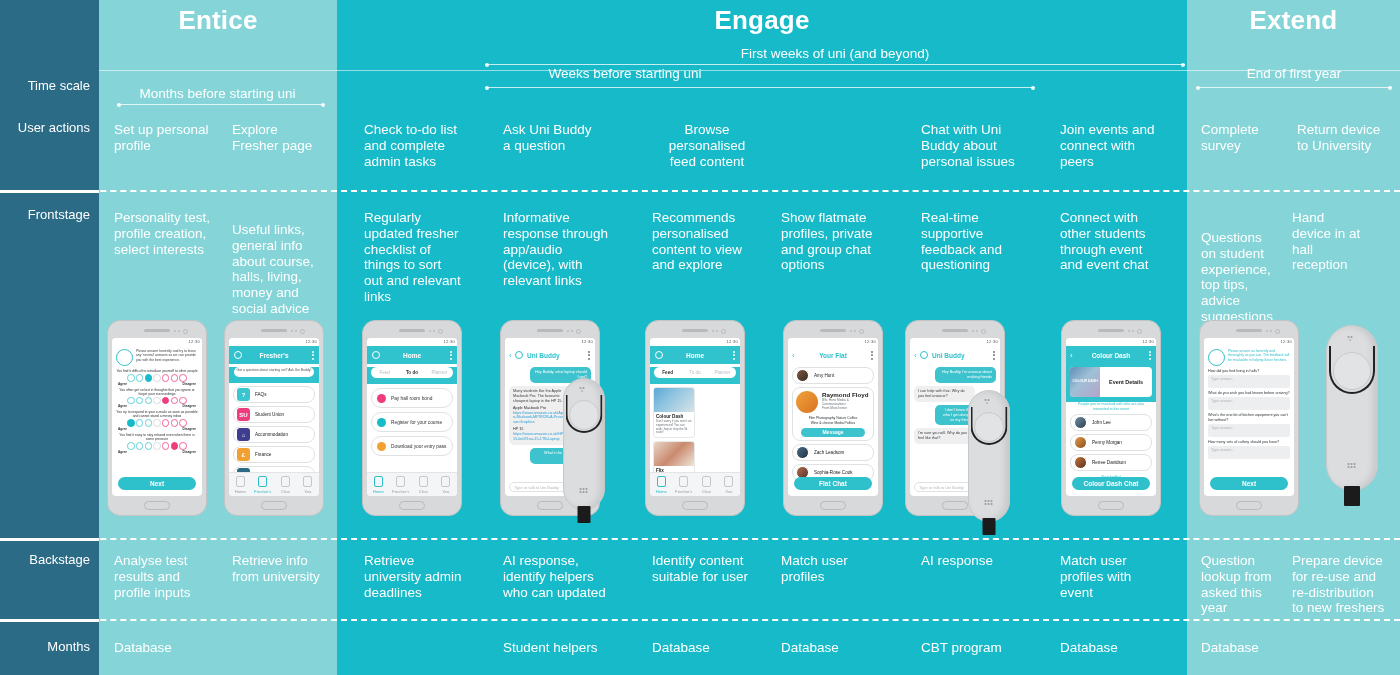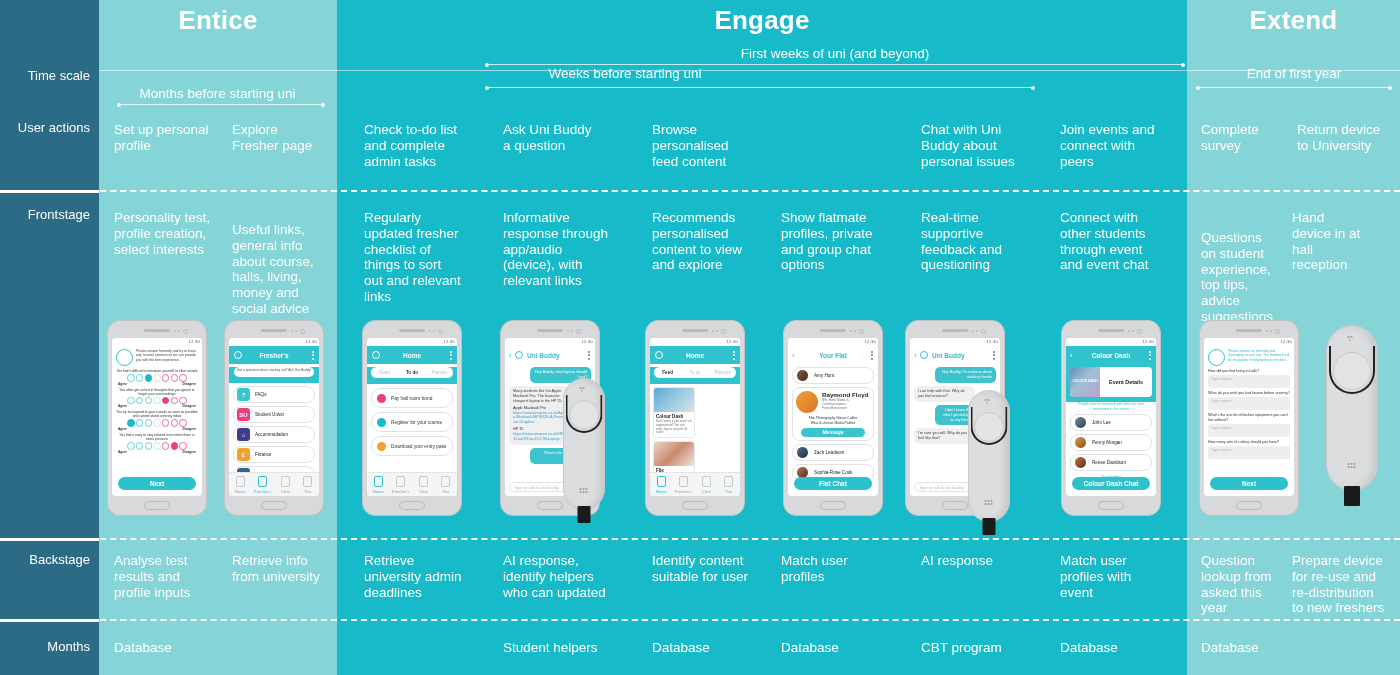--- a/index.html
+++ b/index.html
@@ -280,21 +280,21 @@
 
   <div class="lab-rows" style="top:0;height:190px;"></div>
   <div class="lab-rows" style="top:193px;height:345px;"></div>
   <div class="lab-rows" style="top:541px;height:78px;"></div>
   <div class="lab-rows" style="top:622px;height:53px;"></div>
 
   <div class="stage-title t-entice">Entice</div>
   <div class="stage-title t-engage">Engage</div>
   <div class="stage-title t-extend">Extend</div>
 
-  <div class="rowlabel" style="top:69px;">Time scale</div>
+  <div class="rowlabel" style="top:79px;">Time scale</div>
   <div class="rowlabel" style="top:121px;">User actions</div>
   <div class="rowlabel" style="top:208px;">Frontstage</div>
   <div class="rowlabel" style="top:553px;">Backstage</div>
   <div class="rowlabel" style="top:640px;">Months</div>
 
   <div class="tl-label" style="left:110px;width:215px;top:86px;">Months before starting uni</div>
   <div class="tl" style="left:117px;width:208px;top:104px;"></div>
 
   <div class="tl-label" style="left:430px;width:390px;top:66px;">Weeks before starting uni</div>
   <div class="tl" style="left:485px;width:550px;top:87px;"></div>
@@ -312,21 +312,21 @@
 
   <div class="cell" style="left:114px;top:122px;width:112px;">Set up personal
 profile</div>
   <div class="cell" style="left:232px;top:122px;width:100px;">Explore
 Fresher page</div>
   <div class="cell" style="left:364px;top:122px;width:120px;">Check to-do list
 and complete
 admin tasks</div>
   <div class="cell" style="left:503px;top:122px;width:120px;">Ask Uni Buddy
 a question</div>
-  <div class="cell" style="left:652px;top:122px;width:110px;">Browse
+  <div class="cell" style="left:652px;top:122px;width:110px;text-align:center;">Browse
 personalised
 feed content</div>
   <div class="cell" style="left:921px;top:122px;width:115px;">Chat with Uni
 Buddy about
 personal issues</div>
   <div class="cell" style="left:1060px;top:122px;width:120px;">Join events and
 connect with
 peers</div>
   <div class="cell" style="left:1201px;top:122px;width:90px;">Complete
 survey</div>

